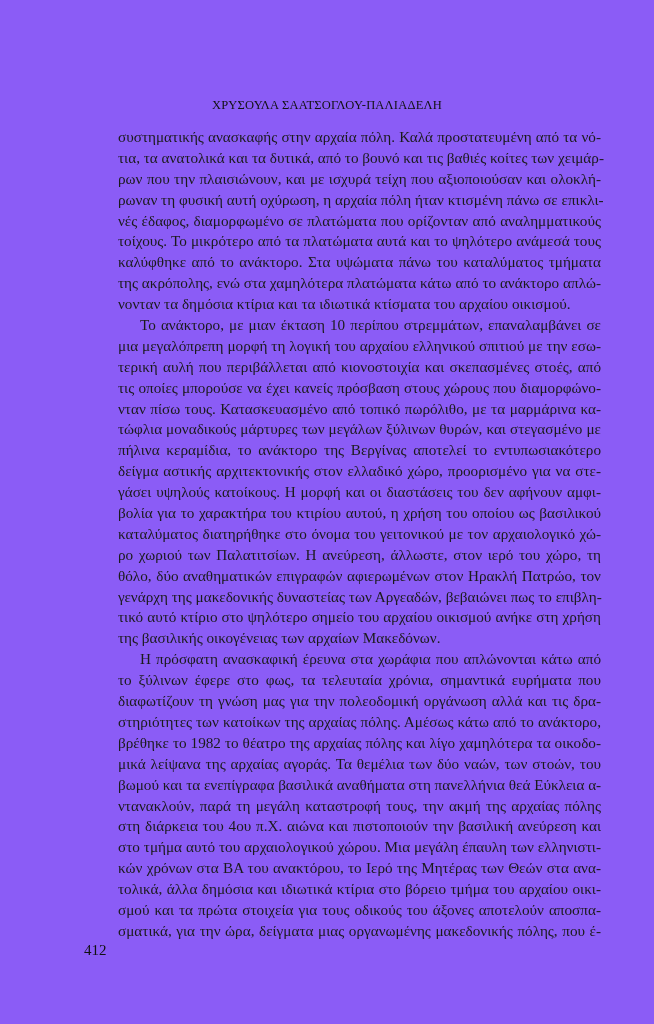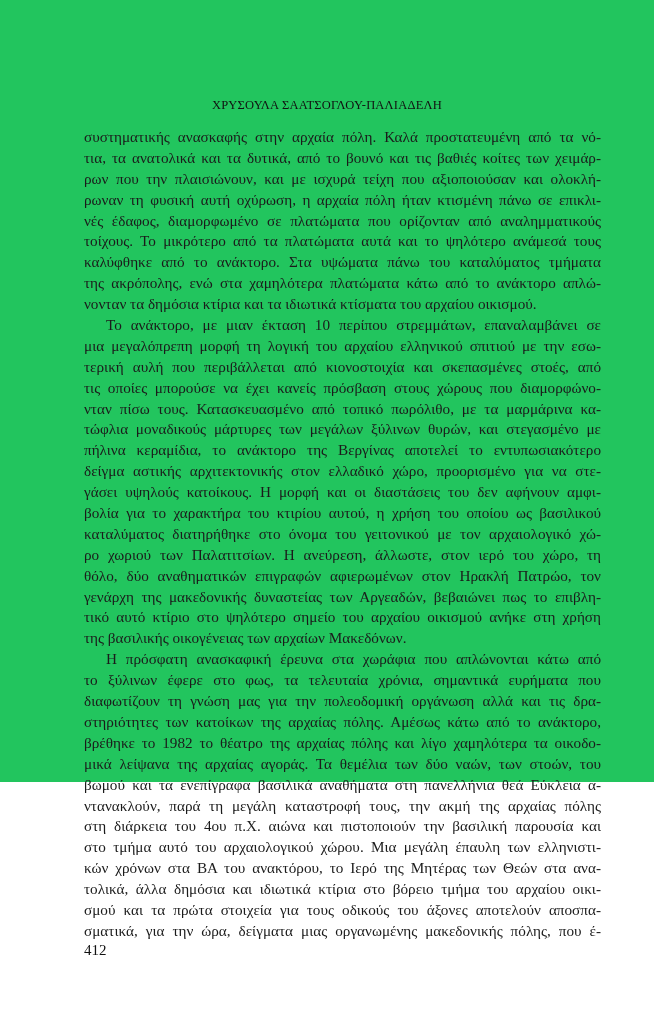--- a/index.html
+++ b/index.html
@@ -11,22 +11,22 @@
       width: 654px;
       height: 1024px;
       position: relative;
       overflow: hidden;
       font-family: "Liberation Serif", "DejaVu Serif", serif;
       color: #1a1a1a;
     }
     .page {
       position: absolute;
       left: 0; top: 0;
-      width: 654px; height: 782px;
-      background: #22c55e;
+      width: 654px; height: 1024px;
+      background: #8b5cf6;
     }
     .running-head {
       position: absolute;
       top: 98px;
       left: 0;
       width: 654px;
       text-align: center;
       font-size: 12.5px;
       letter-spacing: 0.2px;
       color: #111;
@@ -39,20 +39,21 @@
     }
     .line {
       display: block;
       font-size: 15.2px;
       line-height: 20.9px;
       height: 20.9px;
       white-space: nowrap;
       text-align: justify;
       text-align-last: justify;
       color: #1b1b1b;
+      margin-left: 34px;
     }
     .line.last {
       text-align-last: left;
       font-family: Liberation Serif, serif;
     }
     .line.indent {
       padding-left: 22px;
     }
     .page-number {
       position: absolute;
@@ -101,21 +102,21 @@
         </div>
         <div>
           <span class="line indent">Η πρόσφατη ανασκαφική έρευνα στα χωράφια που απλώνονται κάτω από</span>
           <span class="line">το ξύλινων έφερε στο φως, τα τελευταία χρόνια, σημαντικά ευρήματα που</span>
           <span class="line">διαφωτίζουν τη γνώση μας για την πολεοδομική οργάνωση αλλά και τις δρα-</span>
           <span class="line">στηριότητες των κατοίκων της αρχαίας πόλης. Αμέσως κάτω από το ανάκτορο,</span>
           <span class="line">βρέθηκε το 1982 το θέατρο της αρχαίας πόλης και λίγο χαμηλότερα τα οικοδο-</span>
           <span class="line">μικά λείψανα της αρχαίας αγοράς. Τα θεμέλια των δύο ναών, των στοών, του</span>
           <span class="line">βωμού και τα ενεπίγραφα βασιλικά αναθήματα στη πανελλήνια θεά Εύκλεια α-</span>
           <span class="line">ντανακλούν, παρά τη μεγάλη καταστροφή τους, την ακμή της αρχαίας πόλης</span>
-          <span class="line">στη διάρκεια του 4ου π.Χ. αιώνα και πιστοποιούν την βασιλική παρουσία και</span>
+          <span class="line">στη διάρκεια του 4ου π.Χ. αιώνα και πιστοποιούν την βασιλική ανεύρεση και</span>
           <span class="line">στο τμήμα αυτό του αρχαιολογικού χώρου. Μια μεγάλη έπαυλη των ελληνιστι-</span>
           <span class="line">κών χρόνων στα ΒΑ του ανακτόρου, το Ιερό της Μητέρας των Θεών στα ανα-</span>
           <span class="line">τολικά, άλλα δημόσια και ιδιωτικά κτίρια στο βόρειο τμήμα του αρχαίου οικι-</span>
           <span class="line">σμού και τα πρώτα στοιχεία για τους οδικούς του άξονες αποτελούν αποσπα-</span>
           <span class="line">σματικά, για την ώρα, δείγματα μιας οργανωμένης μακεδονικής  πόλης, που έ-</span>
         </div>
       </div>
   </div>
 
   <div class="page-number">412</div>

